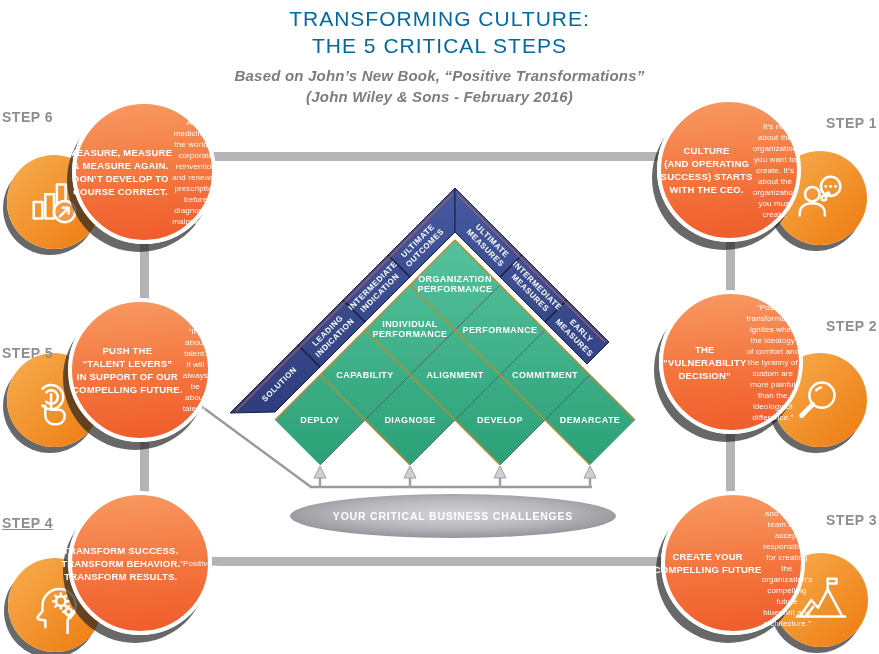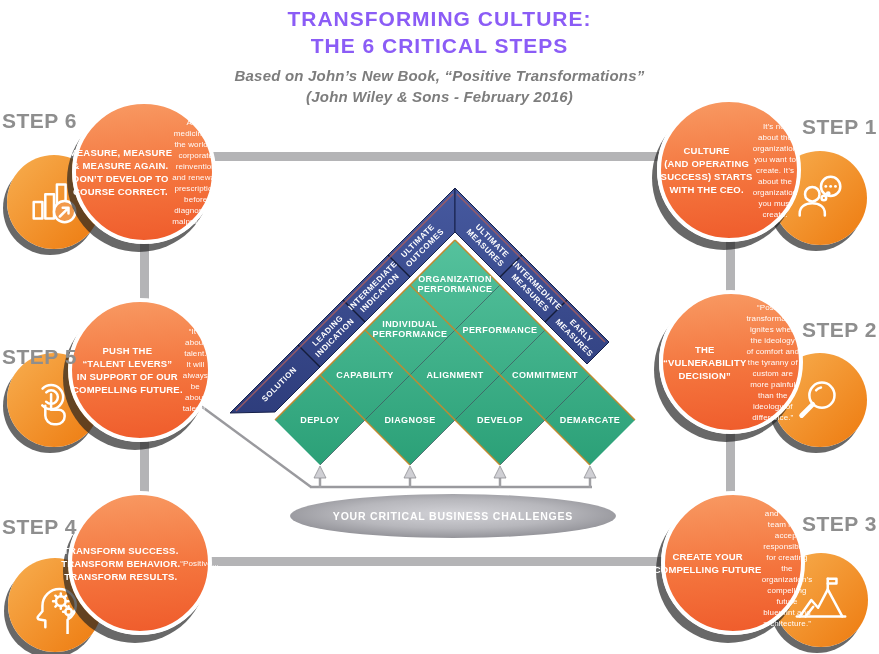--- a/index.html
+++ b/index.html
@@ -2,21 +2,21 @@
 <html><head>
 <meta charset="utf-8">
 <style>
   html,body{margin:0;padding:0;background:#fff;}
   #canvas{position:relative;width:879px;height:654px;background:#fff;overflow:hidden;
           font-family:"Liberation Sans",sans-serif;}
   #diagram{position:absolute;left:0;top:0;z-index:1;}
 
   
   .header{position:absolute;left:0;right:0;top:5px;text-align:center;z-index:4;}
-  .title{color:#8b5cf6;font-weight:bold;font-size:21px;line-height:27px;letter-spacing:1px;}
+  .title{color:#0369a1;font-weight:normal;font-size:21px;line-height:27px;letter-spacing:1px;}
   .subtitle{margin-top:6px;color:#7d7d7d;font-weight:bold;font-style:italic;
             font-size:15px;line-height:21px;letter-spacing:.2px;}
 
   
   .circle{position:absolute;width:136px;height:136px;border-radius:50%;
           border:4px solid #fff;box-sizing:content-box;z-index:3;
           background:linear-gradient(175deg,#f89a63 0%,#f4743d 55%,#ef5b2b 100%);
           box-shadow:-5px 8px 0 0 rgba(33,33,33,.68);
           display:flex;flex-direction:row;justify-content:center;align-items:center;
           text-align:center;color:#fff;}
@@ -25,21 +25,21 @@
   .c-quote{font-size:8px;line-height:11px;letter-spacing:.1px;width:118px;opacity:.97;}
 
   
   .icon-circle{position:absolute;width:94px;height:94px;border-radius:50%;z-index:2;
                background:linear-gradient(135deg,#f7ae50 0%,#ee7d12 95%);
                box-shadow:-4px 6px 0 0 rgba(33,33,33,.68);
                display:flex;justify-content:center;align-items:center;}
   .icon-circle svg{stroke:#fff;fill:none;stroke-width:2.6;stroke-linecap:round;stroke-linejoin:round;}
 
   
-  .step-label{position:absolute;color:#8e8e8e;font-weight:bold;font-size:21px;
+  .step-label{position:absolute;color:#8e8e8e;font-weight:bold;font-size:14px;
               letter-spacing:.5px;z-index:4;}
 
   
   .tile-label{font-family:"Liberation Sans",sans-serif;font-weight:bold;font-size:9px;
               fill:#fff;text-anchor:middle;letter-spacing:.4px;}
   .band-label{font-family:"Liberation Sans",sans-serif;font-weight:bold;font-size:8px;
               fill:#fff;text-anchor:middle;letter-spacing:.5px;}
   .ellipse-label{font-family:"Liberation Sans",sans-serif;font-weight:bold;font-size:10.5px;
               fill:#fff;text-anchor:middle;letter-spacing:.8px;}
 </style>
@@ -179,31 +179,31 @@
       <text class="tile-label" x="320" y="423">DEPLOY</text>
       <text class="tile-label" x="410" y="423">DIAGNOSE</text>
       <text class="tile-label" x="500" y="423">DEVELOP</text>
       <text class="tile-label" x="590" y="423">DEMARCATE</text>
     </g>
   </svg>
 
   <div class="header">
     <div class="title">
       <div>TRANSFORMING CULTURE:</div>
-      <div>THE 6 CRITICAL STEPS</div>
+      <div>THE 5 CRITICAL STEPS</div>
     </div>
     <div class="subtitle">
       <div><span>Based on John’s New Book, </span><span>“Positive Transformations”</span></div>
       <div>(John Wiley &amp; Sons - February 2016)</div>
     </div>
   </div>
 
   <div class="step-label" style="left:2px;top:109px;">STEP 6</div>
   <div class="step-label" style="left:2px;top:317px;margin-top:28px;">STEP 5</div>
-  <div class="step-label" style="left:2px;top:515px;">STEP 4</div>
+  <div class="step-label" style="left:2px;top:515px;text-decoration:underline;">STEP 4</div>
   <div class="step-label" style="right:2px;top:115px;">STEP 1</div>
   <div class="step-label" style="right:2px;top:318px;">STEP 2</div>
   <div class="step-label" style="right:2px;top:512px;">STEP 3</div>
 
   <div class="icon-circle" style="left:7px;top:155px;">
     <svg width="58" height="58" viewBox="0 0 60 60">
       <rect x="9" y="30" width="9" height="17"></rect>
       <rect x="21" y="22" width="9" height="25"></rect>
       <rect x="33" y="12" width="9" height="35"></rect>
       <circle cx="41" cy="40" r="11" fill="#f2994a"></circle>

